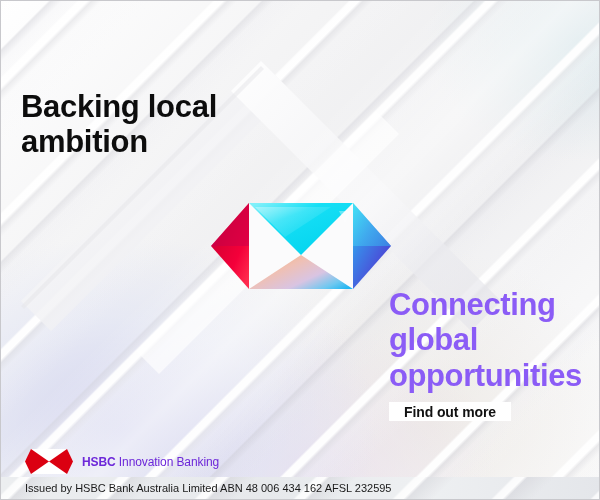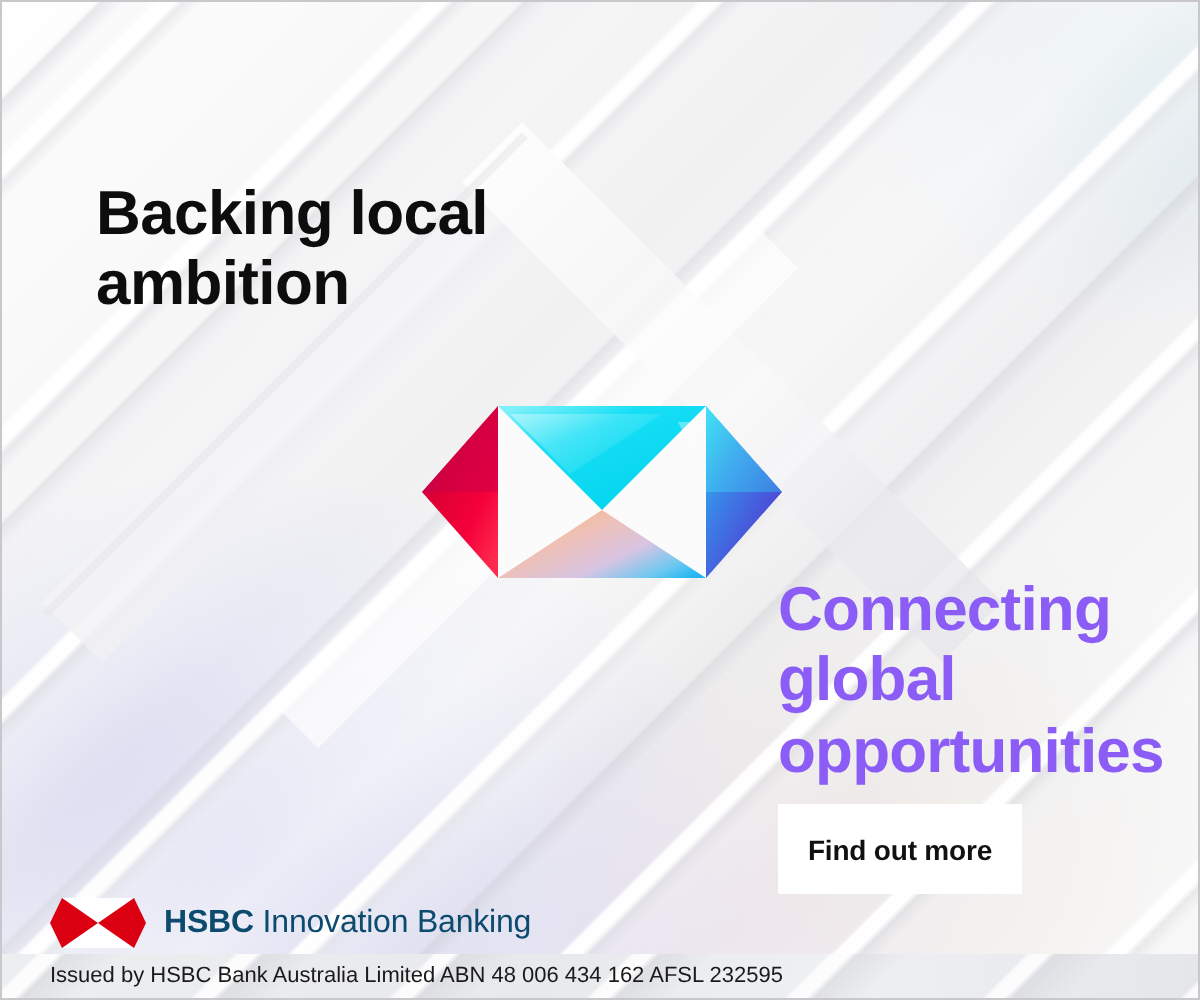--- a/index.html
+++ b/index.html
@@ -91,42 +91,41 @@
   .headline-left {
     position: absolute;
     left: 20px;
     top: 88px;
     width: 280px;
     font-size: 31px;
     line-height: 1.14;
     font-weight: bold;
     color: #0d0d0d;
     letter-spacing: -0.3px;
-    margin-left: 27px;
   }
 
   .headline-right {
     position: absolute;
     left: 388px;
     top: 286px;
     width: 210px;
     font-size: 31px;
     line-height: 1.14;
     font-weight: bold;
     color: #8b5cf6;
     letter-spacing: -0.4px;
   }
 
   
   .cta-button {
     position: absolute;
     left: 388px;
     top: 401px;
     width: 122px;
-    height: 45px;
+    height: 19px;
     background: #ffffff;
     border: none;
     color: #111111;
     font-family: "Liberation Sans", sans-serif;
     font-size: 14px;
     font-weight: bold;
     letter-spacing: -0.1px;
     cursor: pointer;
     padding: 0;
   }
@@ -148,22 +147,22 @@
     display: flex;
     align-items: center;
     gap: 9px;
   }
   .logo-mark {
     width: 48px;
     height: 25px;
     flex: none;
   }
   .logo-wordmark {
-    font-size: 16px;
-    color: #0c4a6e;
+    font-size: 12px;
+    color: #6d28d9;
     letter-spacing: -0.1px;
     white-space: nowrap;
   }
   .logo-wordmark .brand {
     font-weight: bold;
   }
   .logo-wordmark .descriptor {
     font-weight: normal;
   }
 

